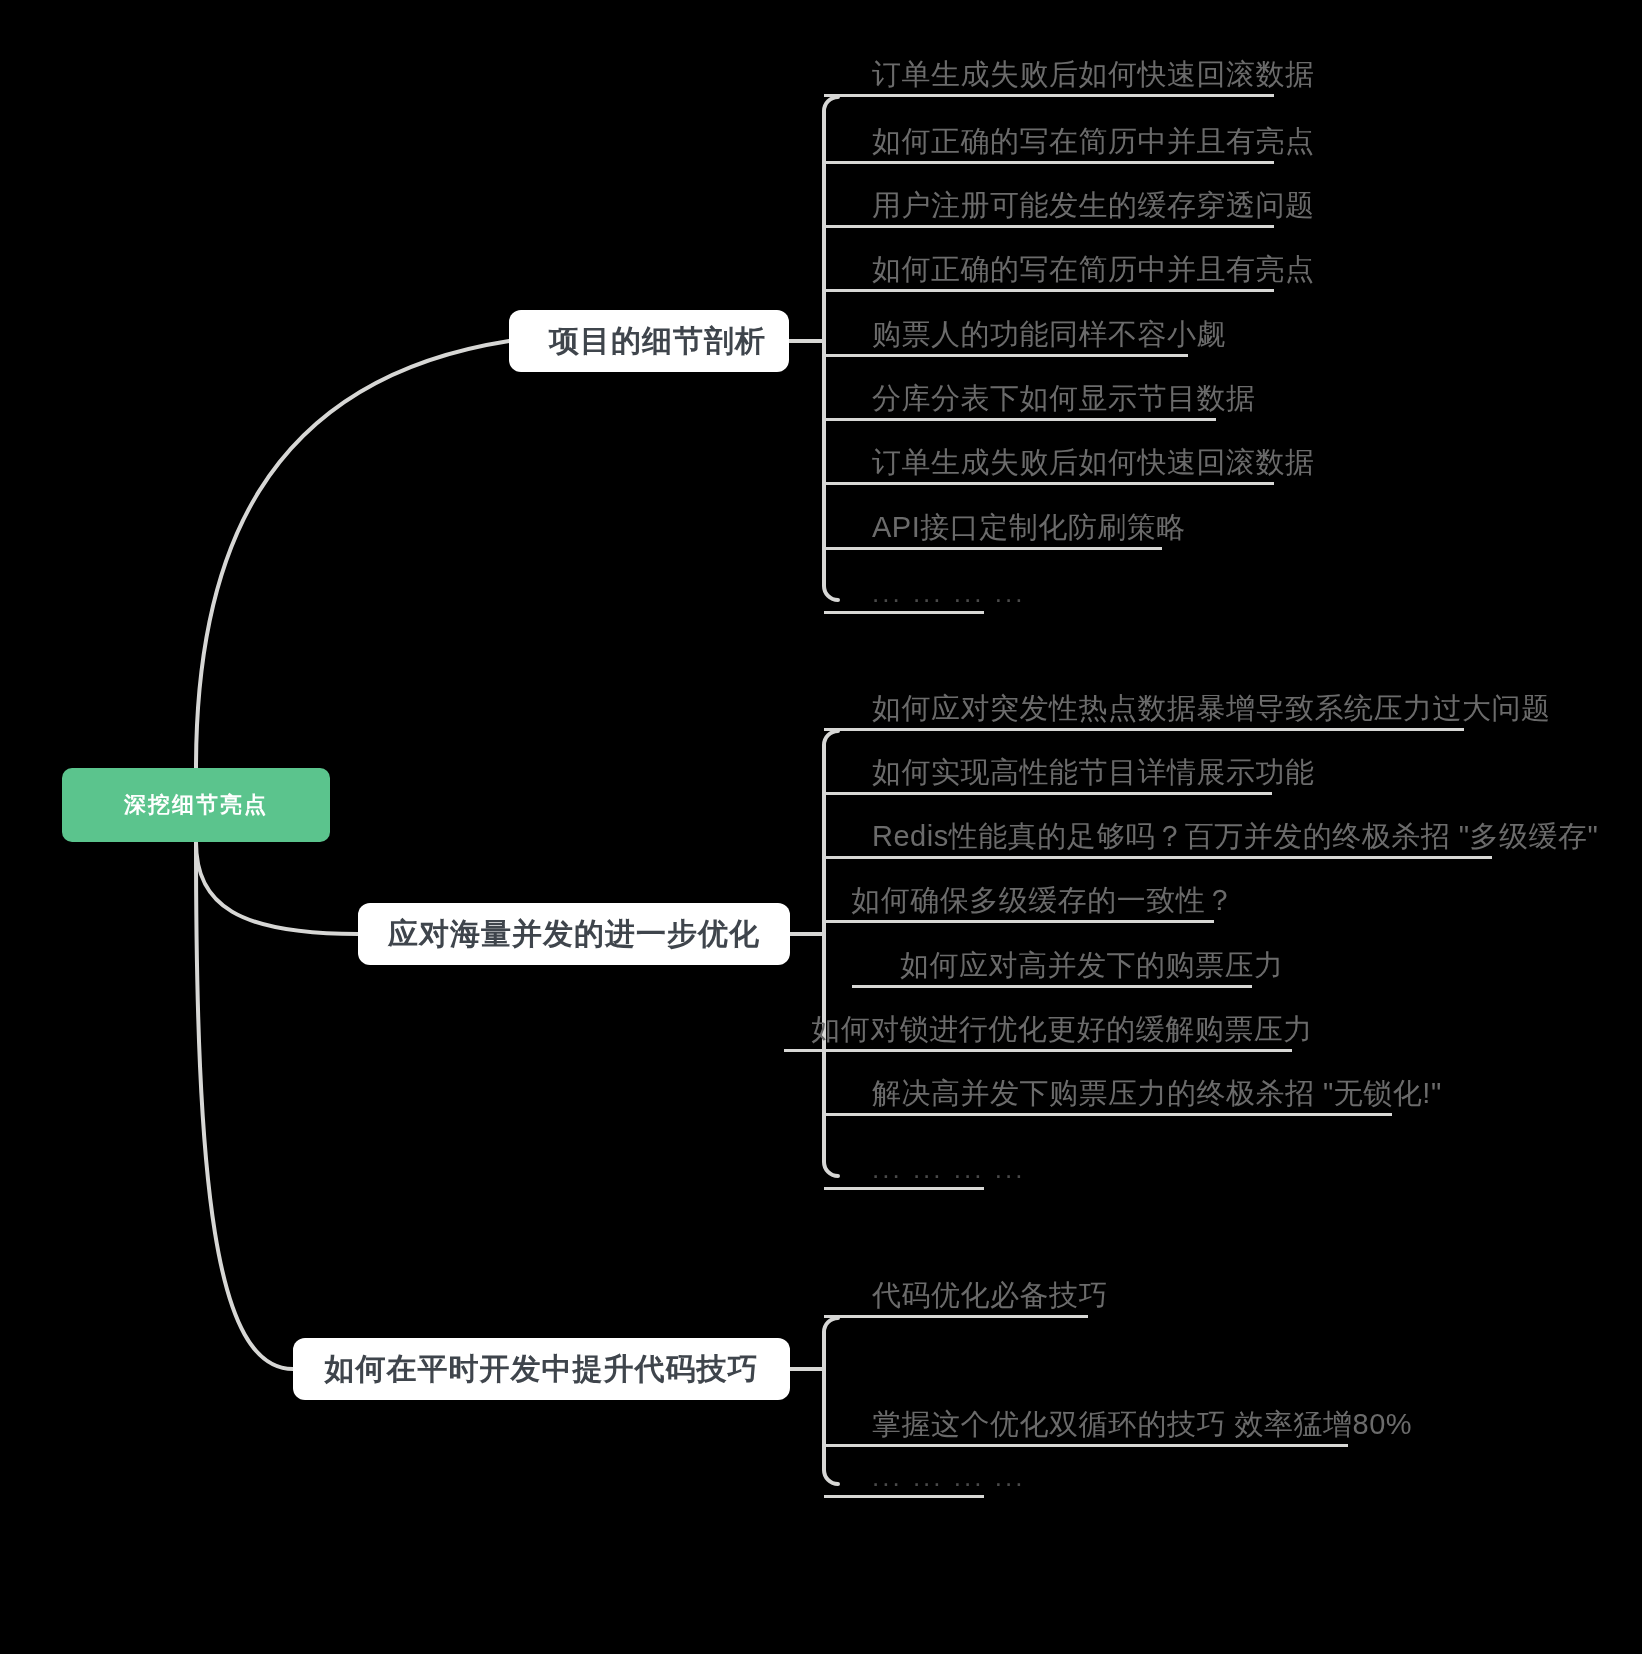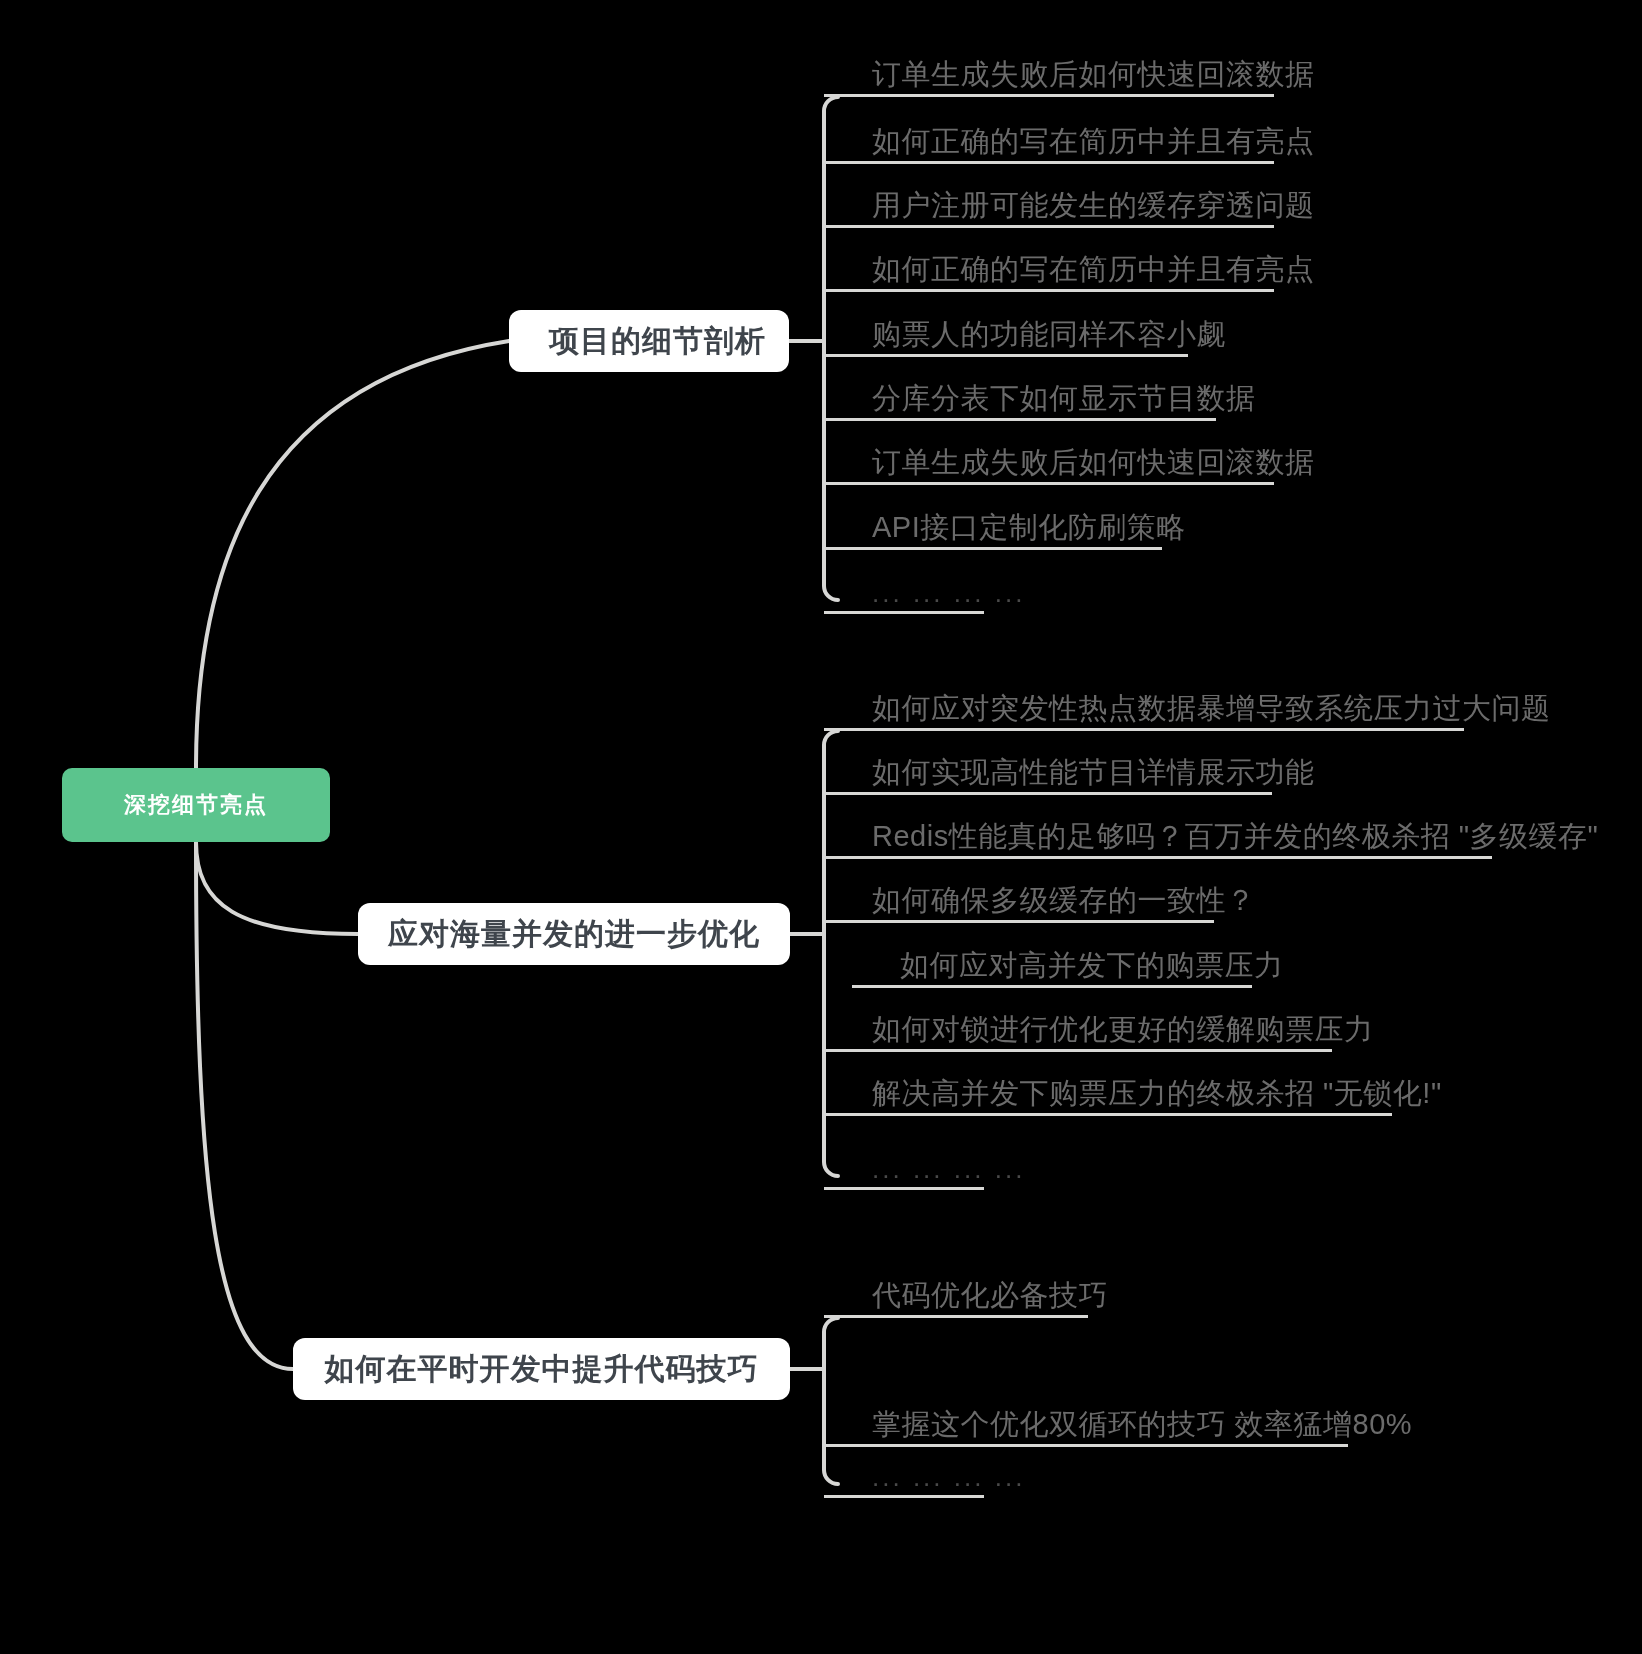--- a/index.html
+++ b/index.html
@@ -138,27 +138,27 @@
   </div>
   <div class="leaf" style="left:824px;top:667px;width:640px;">
     <span class="leaf-label">如何应对突发性热点数据暴增导致系统压力过大问题</span>
   </div>
   <div class="leaf" style="left:824px;top:731px;width:448px;">
     <span class="leaf-label">如何实现高性能节目详情展示功能</span>
   </div>
   <div class="leaf" style="left:824px;top:795px;width:668px;">
     <span class="leaf-label">Redis性能真的足够吗？百万并发的终极杀招 "多级缓存"</span>
   </div>
-  <div class="leaf" style="left:824px;top:859px;width:390px;">
+  <div class="leaf" style="left:824px;top:859px;width:390px;justify-content:center;">
     <span class="leaf-label">如何确保多级缓存的一致性？</span>
   </div>
   <div class="leaf" style="left:852px;top:924px;width:400px;">
     <span class="leaf-label">如何应对高并发下的购票压力</span>
   </div>
-  <div class="leaf" style="left:824px;top:988px;width:508px;">
+  <div class="leaf" style="left:784px;top:988px;width:508px;justify-content:center;">
     <span class="leaf-label">如何对锁进行优化更好的缓解购票压力</span>
   </div>
   <div class="leaf" style="left:824px;top:1052px;width:568px;">
     <span class="leaf-label">解决高并发下购票压力的终极杀招 "无锁化!"</span>
   </div>
   <div class="leaf dots" style="left:824px;top:1126px;width:160px;">
     <span class="leaf-label">... ... ... ...</span>
   </div>
 
   <div class="branch-node" id="branch-2">

